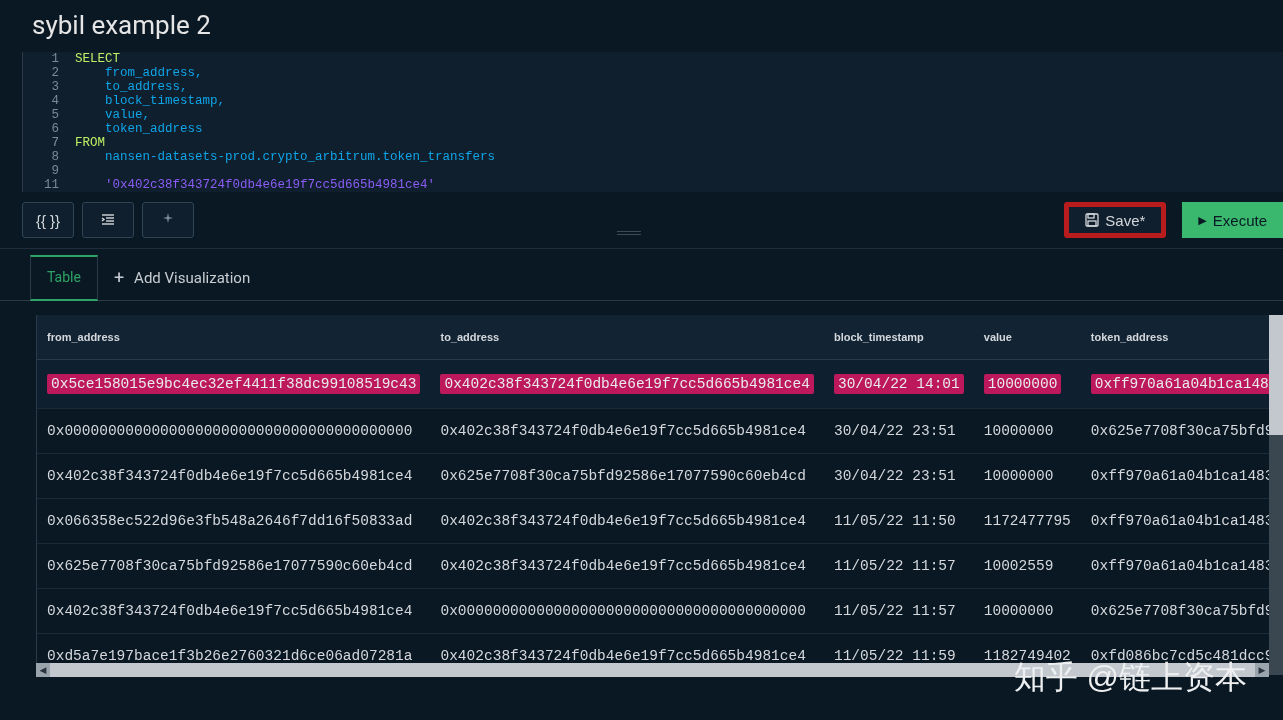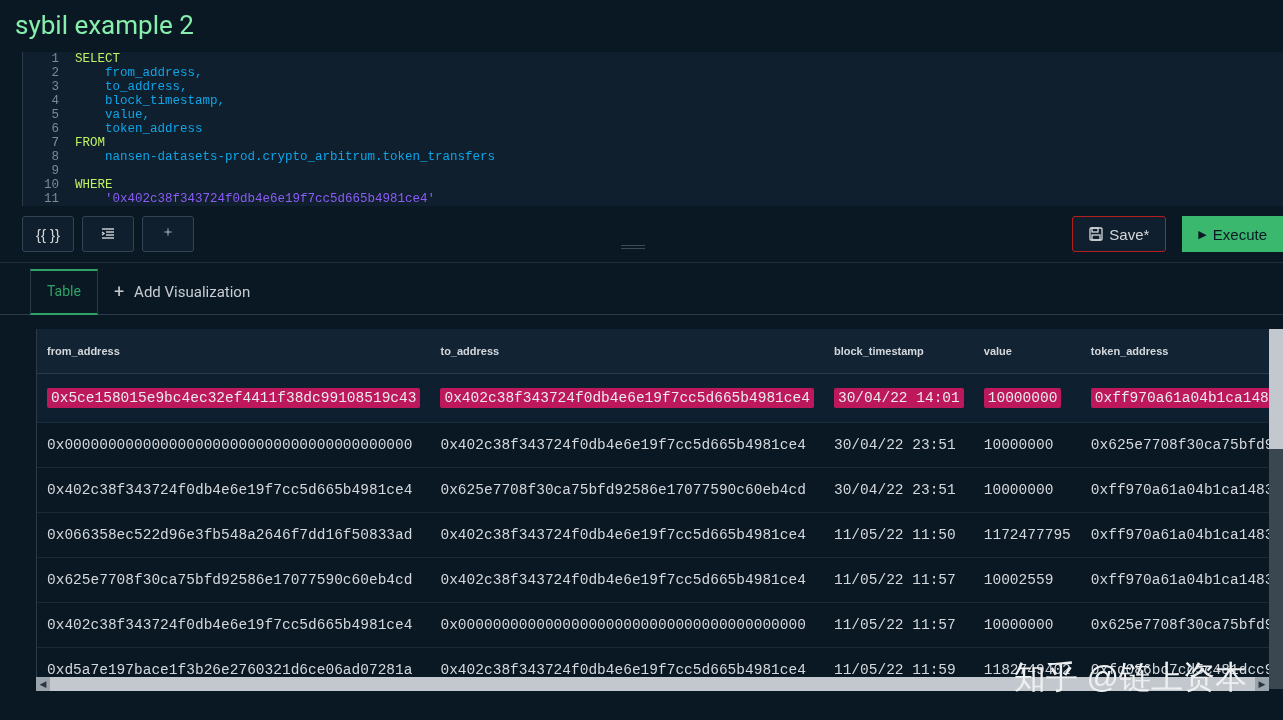--- a/index.html
+++ b/index.html
@@ -1,35 +1,35 @@
 <!DOCTYPE html>
 <html><head>
 <meta charset="utf-8">
 <style>
   * { box-sizing: border-box; margin: 0; padding: 0; }
   html, body { width: 1283px; height: 720px; background: #0a1824; color: #d4d8dc; font-family: -apple-system, BlinkMacSystemFont, "Segoe UI", Roboto, sans-serif; overflow: hidden; }
   
-  .page-title { font-size: 26px; font-weight: 400; color: #86efac; padding: 10px 15px 12px; }
+  .page-title { font-size: 26px; font-weight: 400; color: #e5e5e5; padding: 10px 32px 12px; }
   
   .editor-container { margin-left: 22px; background: #0f1f2d; border-left: 1px solid #2a3a48; }
   .editor-lines { font-family: "Courier New", monospace; font-size: 12.5px; line-height: 14px; }
   .editor-line { display: flex; height: 14px; align-items: center; }
   .gutter { width: 46px; text-align: right; padding-right: 10px; color: #7a8a96; background: #0f1f2d; user-select: none; }
   .code { padding-left: 6px; white-space: pre; }
   .kw { color: #bef264; font-family: Liberation Mono, monospace; }
   .str { color: #8b5cf6; }
   .txt { color: #0ea5e9; }
   
   .toolbar { display: flex; align-items: center; padding: 10px 0 10px 22px; gap: 8px; border-bottom: 1px solid #1e2e3c; }
   .tb-left { display: flex; gap: 8px; }
   .tb-btn { width: 52px; height: 36px; background: #0f1f2d; border: 1px solid #304454; border-radius: 3px; display: flex; align-items: center; justify-content: center; color: #d4d8dc; cursor: pointer; font-size: 15px; }
   .tb-btn.small { width: 52px; }
   .tb-spacer { flex: 1; display:flex; justify-content:center;}
   .drag-handle{ width:24px; height:4px; border-top:1px solid #3a4a58; border-bottom:1px solid #3a4a58; margin-top:26px;}
-  .save-btn { height: 36px; padding: 0 16px; background: #0f1f2d; border: 1px solid #b91c1c; border-radius: 3px; color: #d4d8dc; cursor: pointer; font-size: 15px; display: flex; align-items: center; gap: 6px; margin-right: 8px; }
+  .save-btn { height: 36px; padding: 0 16px; background: #0f1f2d; border: 5px solid #b91c1c; border-radius: 3px; color: #d4d8dc; cursor: pointer; font-size: 15px; display: flex; align-items: center; gap: 6px; margin-right: 8px; }
   .exec-btn { height: 36px; padding: 0 16px; background: #39b86e; border: none; color: #0a1824; font-weight: 500; font-size: 15px; display: flex; align-items: center; gap: 6px; cursor: pointer; }
   .exec-btn .play{font-size:11px;}
   
   .tabs-row { display: flex; align-items: center; padding: 0 0 0 30px; border-bottom: 1px solid #2a3a48; margin-top: 6px; }
   .tab { padding: 12px 16px 14px; font-size: 14px; cursor: pointer; }
   .tab.active { color: #2ea365; border-bottom: 2px solid #2ea365; border-top: 2px solid #2ea365; border-left:1px solid #2a3a48; border-right:1px solid #2a3a48; margin-bottom:-1px; background:#0a1824;}
   .add-viz { padding: 12px 16px; font-size: 15px; display: flex; align-items: center; gap: 10px; cursor: pointer; color:#c8cdd2;}
   .add-viz .plus { font-size: 18px; }
   
   .results-wrap { margin: 14px 0 0 36px; position: relative; height: 370px; }
@@ -84,24 +84,20 @@
         <div class="gutter">7</div>
         <div class="code"><span class="kw">FROM</span></div>
       </div>
       <div class="editor-line">
         <div class="gutter">8</div>
         <div class="code"><span class="txt">    nansen-datasets-prod.crypto_arbitrum.token_transfers</span></div>
       </div>
       <div class="editor-line">
         <div class="gutter">9</div>
         <div class="code"><span class="txt"></span></div>
-      </div>
-      <div class="editor-line">
-        <div class="gutter">10</div>
-        <div class="code"><span class="kw">WHERE</span></div>
       </div>
       <div class="editor-line">
         <div class="gutter">11</div>
         <div class="code"><span class="txt">    </span><span class="str">'0x402c38f343724f0db4e6e19f7cc5d665b4981ce4'</span></div>
       </div>
     </div>
 </div>
 
 <div class="toolbar">
   <div class="tb-left">

